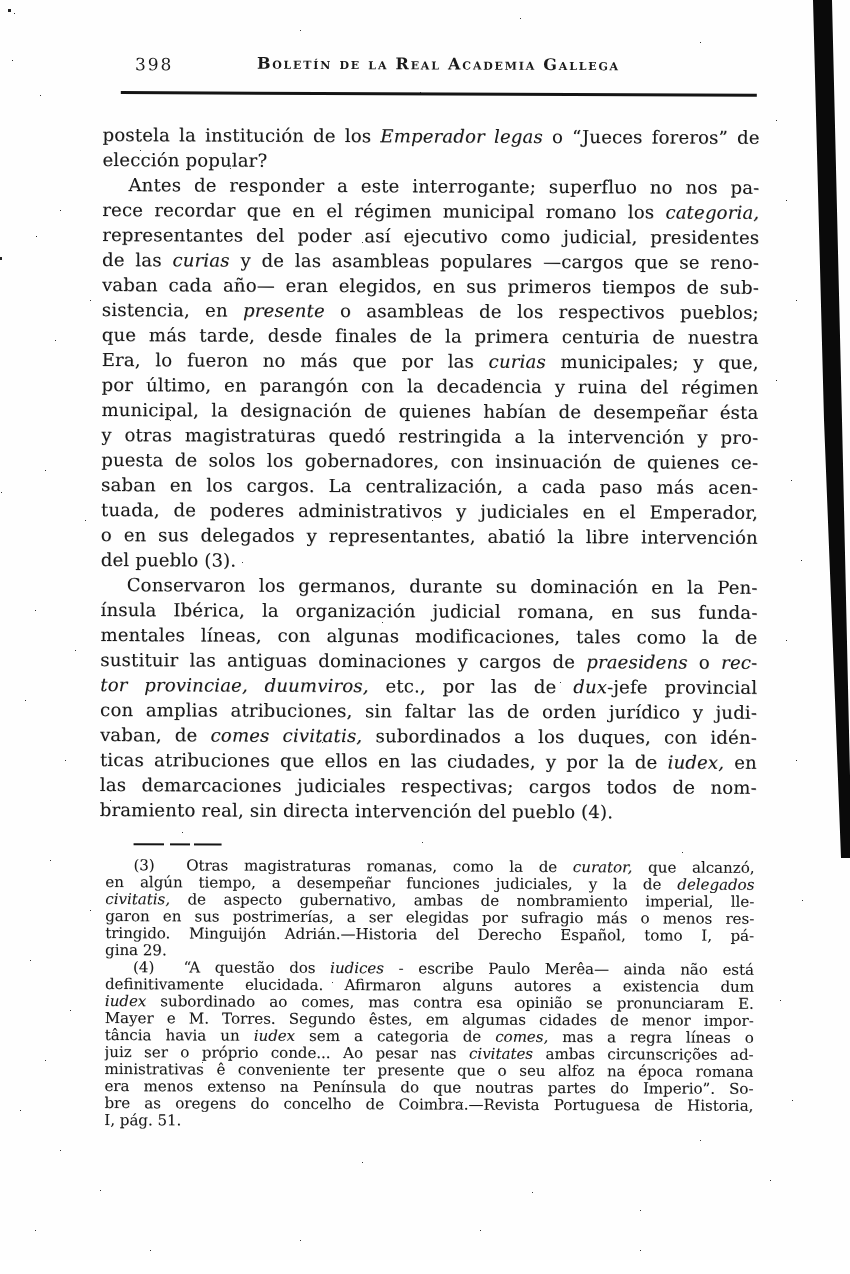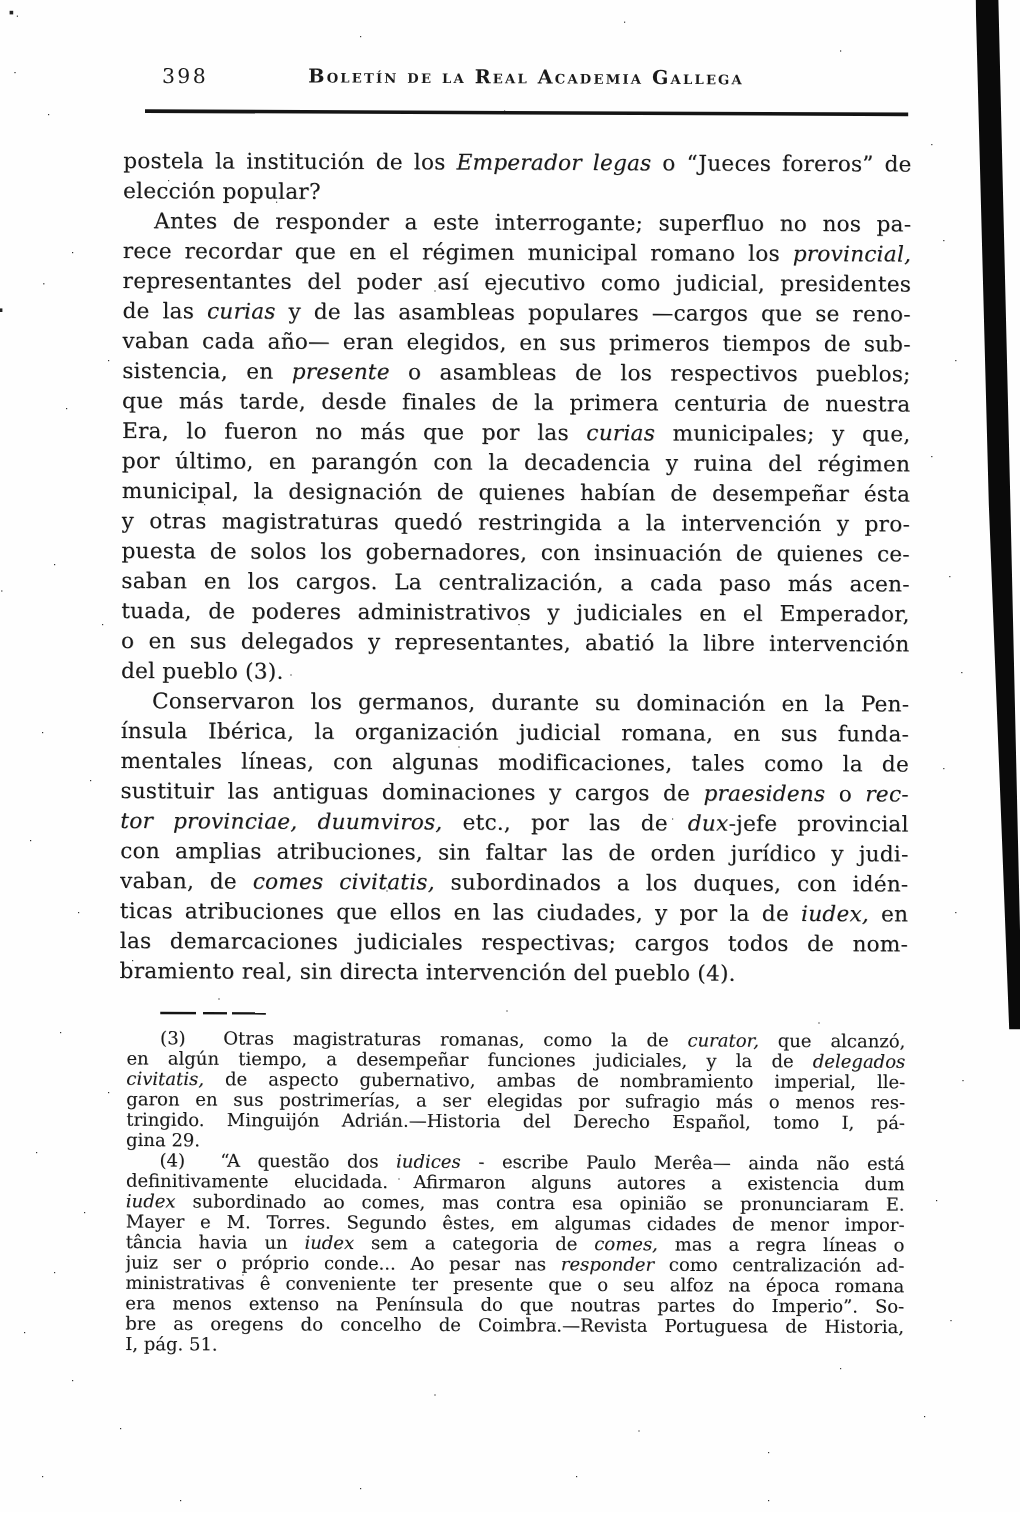--- a/index.html
+++ b/index.html
@@ -99,21 +99,21 @@
     </div>
     <div class="rule"></div>
 
     <div class="body-text">
         <div class="para">
           <div class="line"><span>postela la institución de los </span><span class="it">Emperador legas</span><span> o “Jueces foreros” de</span></div>
           <div class="line last"><span>elección popular?</span></div>
         </div>
         <div class="para">
           <div class="line indent"><span>Antes de responder a este interrogante; superfluo no nos pa-</span></div>
-          <div class="line"><span>rece recordar que en el régimen municipal romano los </span><span class="it">provincial,</span></div>
+          <div class="line"><span>rece recordar que en el régimen municipal romano los </span><span class="it">categoria,</span></div>
           <div class="line"><span>representantes del poder así ejecutivo como judicial, presidentes</span></div>
           <div class="line"><span>de las </span><span class="it">curias</span><span> y de las asambleas populares —cargos que se reno-</span></div>
           <div class="line"><span>vaban cada año— eran elegidos, en sus primeros tiempos de sub-</span></div>
           <div class="line"><span>sistencia, en </span><span class="it">presente</span><span> o asambleas de los respectivos pueblos;</span></div>
           <div class="line"><span>que más tarde, desde finales de la primera centuria de nuestra</span></div>
           <div class="line"><span>Era, lo fueron no más que por las </span><span class="it">curias</span><span> municipales; y que,</span></div>
           <div class="line"><span>por último, en parangón con la decadencia y ruina del régimen</span></div>
           <div class="line"><span>municipal, la designación de quienes habían de desempeñar ésta</span></div>
           <div class="line"><span>y otras magistraturas quedó restringida a la intervención y pro-</span></div>
           <div class="line"><span>puesta de solos los gobernadores, con insinuación de quienes ce-</span></div>
@@ -145,21 +145,21 @@
           <div class="line"><span>garon en sus postrimerías, a ser elegidas por sufragio más o menos res-</span></div>
           <div class="line"><span>tringido. Minguijón Adrián.—Historia del Derecho Español, tomo I, pá-</span></div>
           <div class="line last"><span>gina 29.</span></div>
         </div>
         <div class="para">
           <div class="line indent"><span>(4)&nbsp;&nbsp;“A questão dos </span><span class="it">iudices</span><span> - escribe Paulo Merêa— ainda não está</span></div>
           <div class="line"><span>definitivamente elucidada. Afirmaron alguns autores a existencia dum</span></div>
           <div class="line"><span class="it">iudex</span><span> subordinado ao comes, mas contra esa opinião se pronunciaram E.</span></div>
           <div class="line"><span>Mayer e M. Torres. Segundo êstes, em algumas cidades de menor impor-</span></div>
           <div class="line"><span>tância havia un </span><span class="it">iudex</span><span> sem a categoria de </span><span class="it">comes,</span><span> mas a regra líneas o</span></div>
-          <div class="line"><span>juiz ser o próprio conde... Ao pesar nas </span><span class="it">responder</span><span> como centralización ad-</span></div>
+          <div class="line"><span>juiz ser o próprio conde... Ao pesar nas </span><span class="it">civitates</span><span> ambas circunscrições ad-</span></div>
           <div class="line"><span>ministrativas ê conveniente ter presente que o seu alfoz na época romana</span></div>
           <div class="line"><span>era menos extenso na Península do que noutras partes do Imperio”. So-</span></div>
           <div class="line"><span>bre as oregens do concelho de Coimbra.—Revista Portuguesa de Historia,</span></div>
           <div class="line last"><span>I, pág. 51.</span></div>
         </div>
       </div>
   </div>
 </div>
 
 </body></html>

